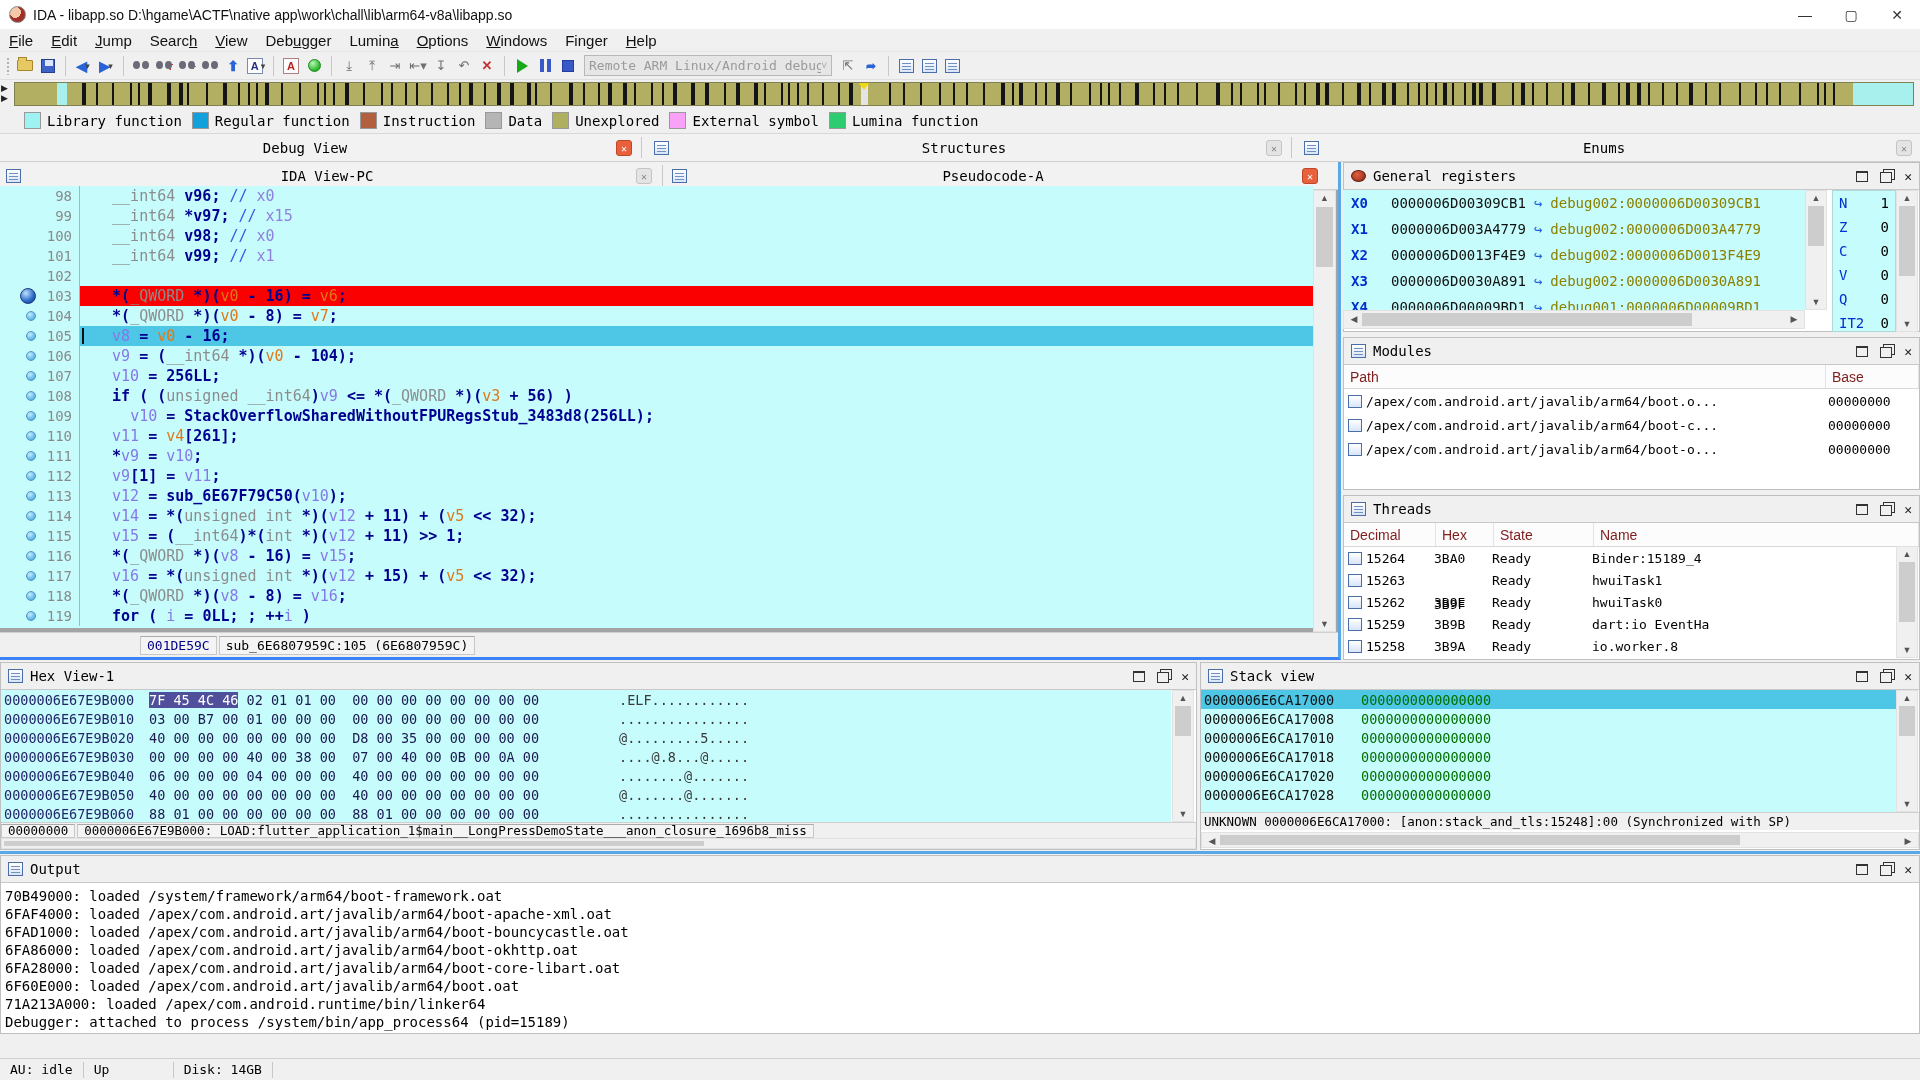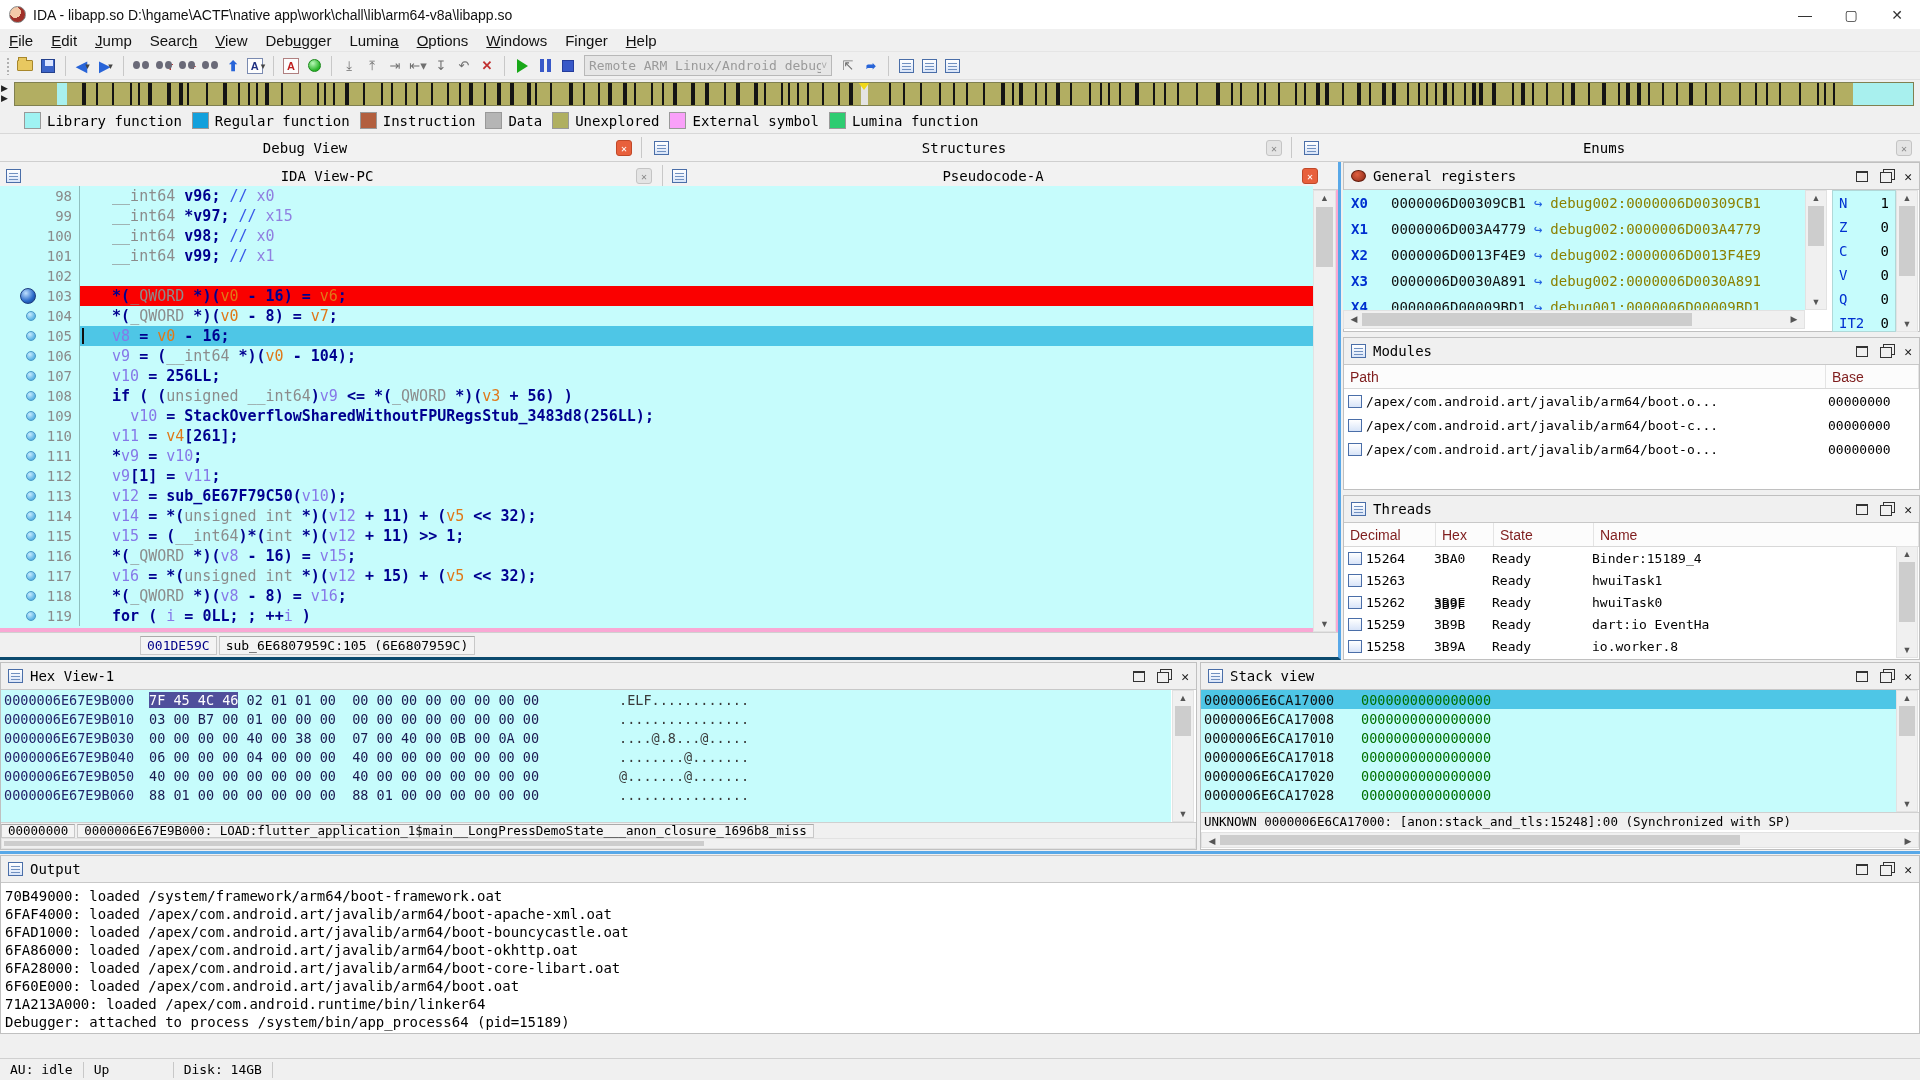--- a/index.html
+++ b/index.html
@@ -81,22 +81,22 @@
            justify-content:center; font-size:10px; }
   .tab-x.red { background:#E8603C; color:#fff; border:1px solid #C04828; }
   .tab-x.gray { background:#E4E4E4; color:#888; border:1px solid #C4C4C4; }
   .vline { position:absolute; top:3px; bottom:3px; width:1px; background:#C8C8C8; }
   .mini-icon { width:15px; height:14px; border:1px solid #4A6EA8; background:linear-gradient(#FFFFFF,#D8E4F8);
                position:relative; flex:none; }
   .mini-icon:before { content:""; position:absolute; left:2px; top:3px; right:2px; height:1px; background:#7090C0;
                       box-shadow:0 3px 0 #7090C0, 0 6px 0 #7090C0; }
 
   
-  #left-child { left:0; top:162px; width:1341px; height:498px; border-right:3px solid #58A8E8; border-bottom:3px solid #0c4a6e;
-                background:#f9a8d4; }
+  #left-child { left:0; top:162px; width:1341px; height:498px; border-right:3px solid #58A8E8; border-bottom:3px solid #3b82f6;
+                background:#a3a3a3; }
   #subtabrow { position:absolute; left:0; top:0; width:100%; height:28px; background:#F2F2F2; border-bottom:1px solid #CFCFCF;
                font-family:"DejaVu Sans Mono", monospace; font-size:14px; }
   .tab2 { position:absolute; top:0; height:100%; }
   .tab2 .lbl { position:absolute; left:24px; right:30px; text-align:center; line-height:28px; }
   .tab2 .mini-icon { position:absolute; left:6px; top:7px; }
   #code-area { position:absolute; left:0; top:24px; width:1313px; height:442px; background:#C6FCFC; overflow:hidden;
                font-family:"DejaVu Sans Mono", monospace; font-size:15px; }
   .code-row { display:flex; height:20px; align-items:center; }
   .gutter { width:80px; flex:none; display:flex; align-items:center; justify-content:flex-end; position:relative;
             border-right:1px solid #8FBFBF; height:100%; }
@@ -845,20 +845,21 @@
     <div class="winbtns">
           <div class="wb wb-max"></div>
           <div class="wb wb-float"></div>
           <div class="wb wb-close">✕</div>
         </div>
       </div>
   </div>
   <div class="dumprows" style="left:1px; top:690px; width:1170px; height:132px" id="hex-rows">
       <div class="hx-row"><span class="hx-addr">0000006E67E9B000</span><span class="hx-bytes"><span class="hx-sel">7F 45 4C 46</span><span> 02 01 01 00  00 00 00 00 00 00 00 00</span></span><span class="hx-ascii">.ELF............</span></div>
       <div class="hx-row"><span class="hx-addr">0000006E67E9B010</span><span class="hx-bytes">03 00 B7 00 01 00 00 00  00 00 00 00 00 00 00 00</span><span class="hx-ascii">................</span></div>
+      <div class="hx-row"><span class="hx-addr">0000006E67E9B020</span><span class="hx-bytes">40 00 00 00 00 00 00 00  D8 00 35 00 00 00 00 00</span><span class="hx-ascii">@.........5.....</span></div>
       <div class="hx-row"><span class="hx-addr">0000006E67E9B030</span><span class="hx-bytes">00 00 00 00 40 00 38 00  07 00 40 00 0B 00 0A 00</span><span class="hx-ascii">....@.8...@.....</span></div>
       <div class="hx-row"><span class="hx-addr">0000006E67E9B040</span><span class="hx-bytes">06 00 00 00 04 00 00 00  40 00 00 00 00 00 00 00</span><span class="hx-ascii">........@.......</span></div>
       <div class="hx-row"><span class="hx-addr">0000006E67E9B050</span><span class="hx-bytes">40 00 00 00 00 00 00 00  40 00 00 00 00 00 00 00</span><span class="hx-ascii">@.......@.......</span></div>
       <div class="hx-row"><span class="hx-addr">0000006E67E9B060</span><span class="hx-bytes">88 01 00 00 00 00 00 00  88 01 00 00 00 00 00 00</span><span class="hx-ascii">................</span></div>
     </div>
   <div class="sbv" style="left:1172px; top:690px; height:132px">
     <div class="sb-arrow" style="top:2px">▲</div>
     <div class="sb-thumb-v" style="top:15px; height:30px"></div>
     <div class="sb-arrow" style="bottom:2px">▼</div>
   </div>

